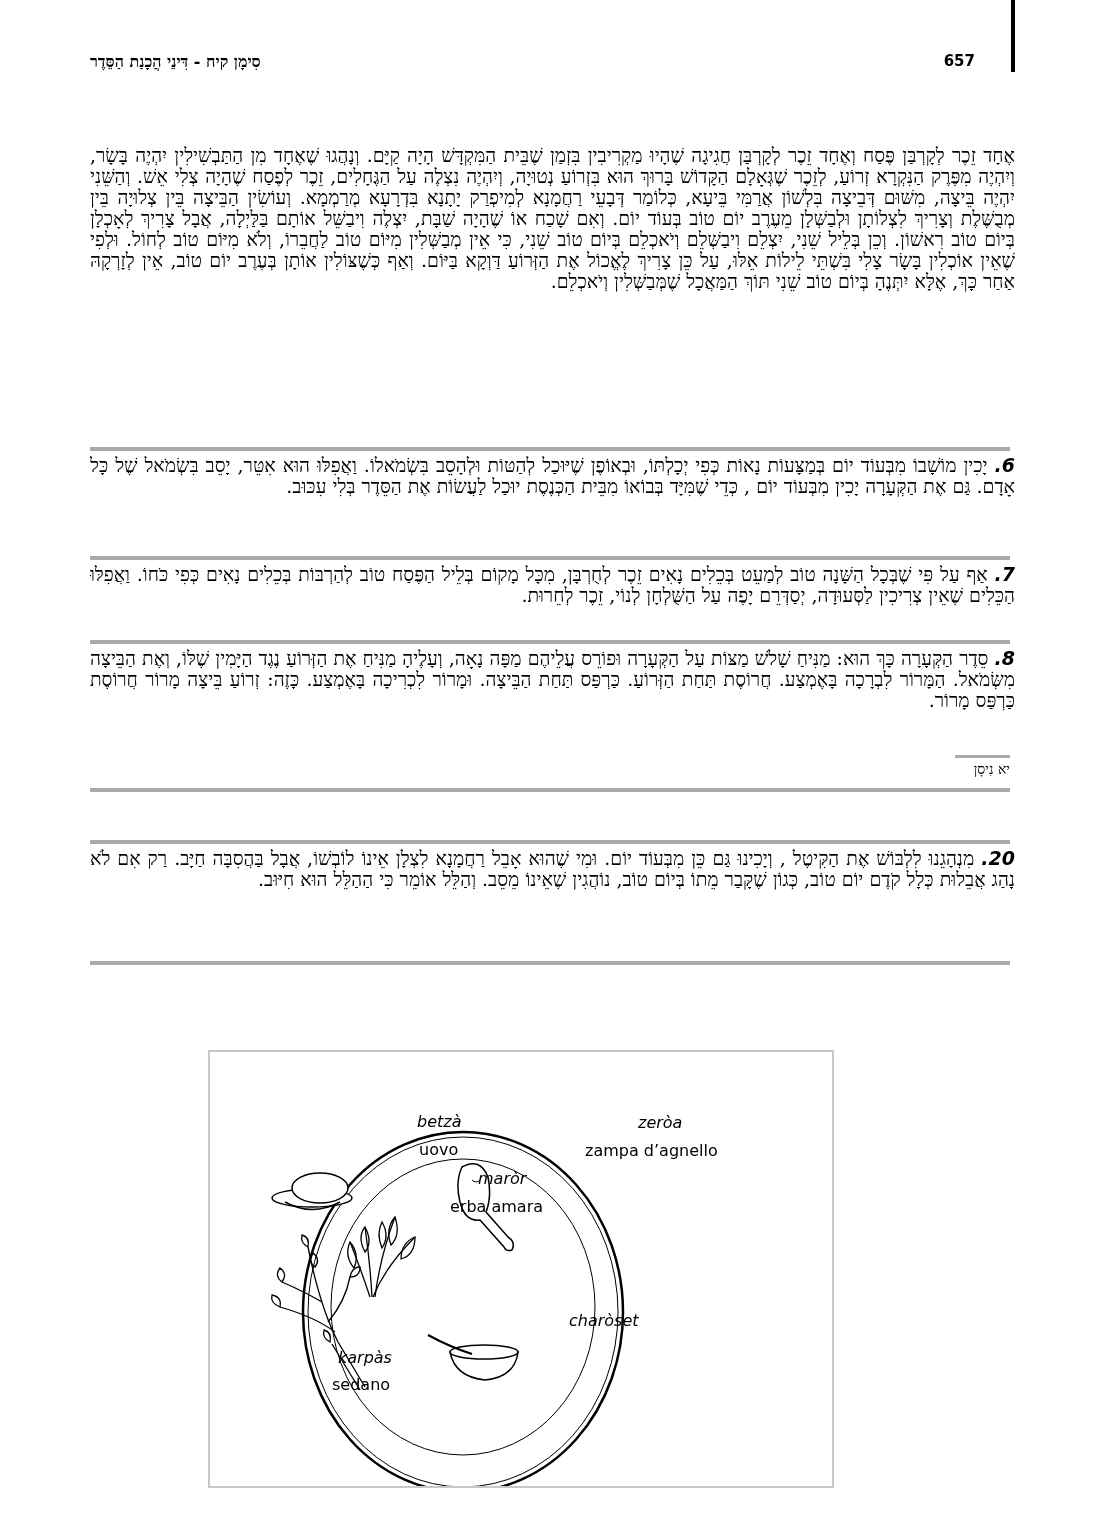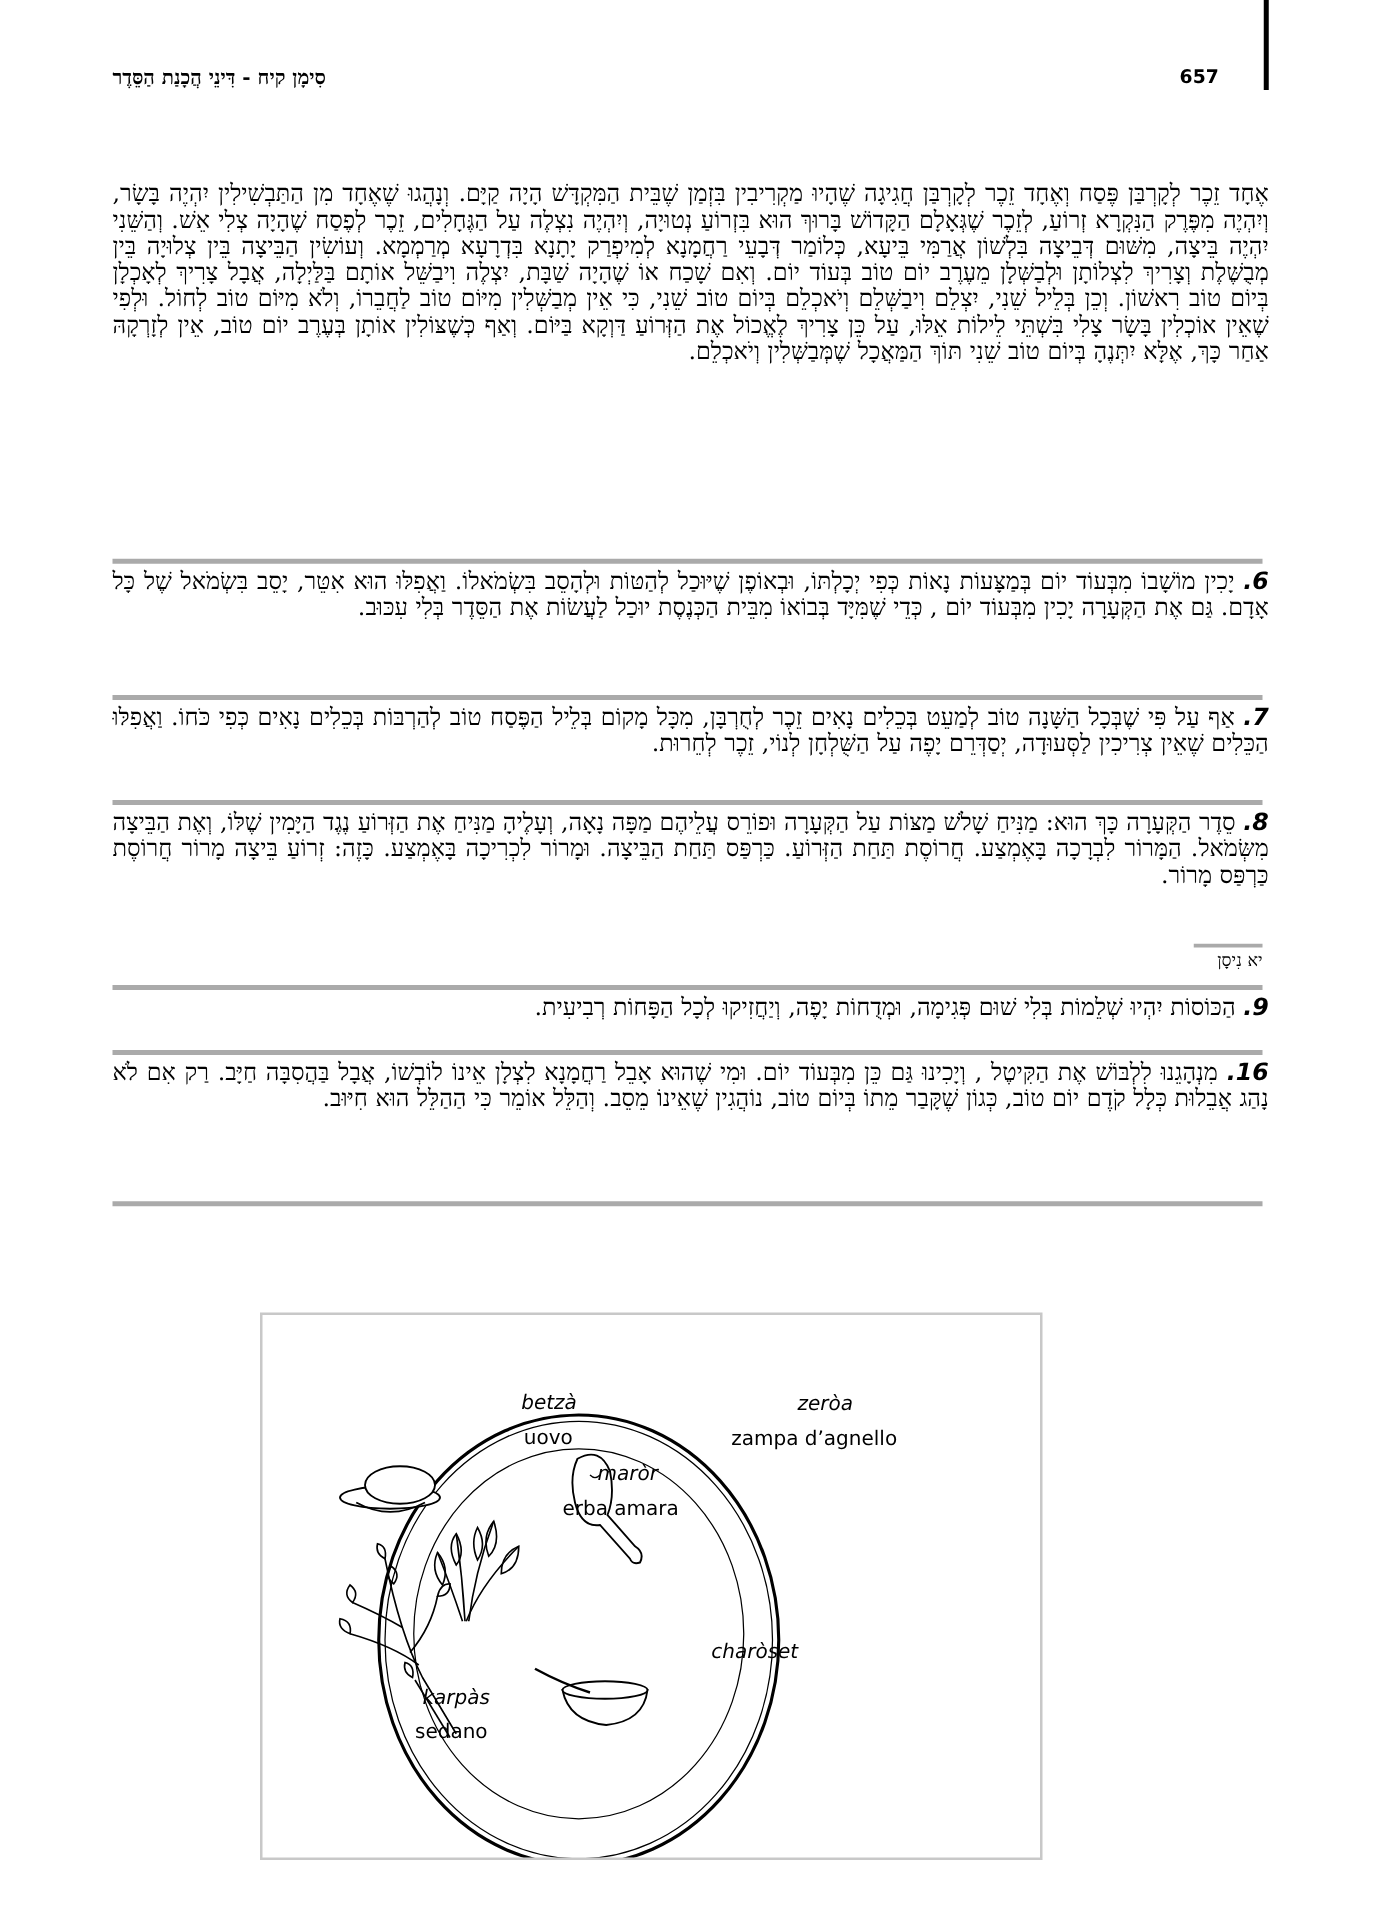--- a/index.html
+++ b/index.html
@@ -56,28 +56,24 @@
   <div class="sep" style="top:640px;"></div>
   <div class="text-block" style="top:648px;">
     <span class="num">8.</span>
     <span>סֵדֶר הַקְּעָרָה כָּךְ הוּא: מַנִּיחַ שָׁלֹשׁ מַצּוֹת עַל הַקְּעָרָה וּפוֹרֵס עֲלֵיהֶם מַפָּה נָאָה, וְעָלֶיהָ מַנִּיחַ אֶת הַזְּרוֹעַ נֶגֶד הַיָּמִין שֶׁלּוֹ, וְאֶת הַבֵּיצָה מִשְּׂמֹאל. הַמָּרוֹר לִבְרָכָה בָּאֶמְצַע. חֲרוֹסֶת תַּחַת הַזְּרוֹעַ. כַּרְפַּס תַּחַת הַבֵּיצָה. וּמָרוֹר לִכְרִיכָה בָּאֶמְצַע. כָּזֶה: זְרוֹעַ בֵּיצָה מָרוֹר חֲרוֹסֶת כַּרְפַּס מָרוֹר.</span>
   </div>
 
   <div class="sep-short" style="top:755px;"></div>
   <div class="date-label">יא נִיסָן</div>
 
   <div class="sep" style="top:788px;"></div>
-  <div class="text-block" style="top:796px;">
-    <span class="num">9.</span>
-    <span>הַכּוֹסוֹת יִהְיוּ שְׁלֵמוֹת בְּלִי שׁוּם פְּגִימָה, וּמְדֻחוֹת יָפֶה, וְיַחֲזִיקוּ לְכָל הַפָּחוֹת רְבִיעִית.</span>
-  </div>
 
   <div class="sep" style="top:840px;"></div>
   <div class="text-block" style="top:848px;">
-    <span class="num">16.</span>
+    <span class="num">20.</span>
     <span>מִנְהָגֵנוּ לִלְבּוֹשׁ אֶת הַקִּיטֶל , וְיָכִינוּ גַּם כֵּן מִבְּעוֹד יוֹם. וּמִי שֶׁהוּא אָבֵל רַחֲמָנָא לִצְלָן אֵינוֹ לוֹבְשׁוֹ, אֲבָל בַּהֲסִבָּה חַיָּב. רַק אִם לֹא נָהַג אֲבֵלוּת כְּלָל קֹדֶם יוֹם טוֹב, כְּגוֹן שֶׁקָּבַר מֵתוֹ בְּיוֹם טוֹב, נוֹהֲגִין שֶׁאֵינוֹ מֵסֵב. וְהַלֵּל אוֹמֵר כִּי הַהַלֵּל הוּא חִיּוּב.</span>
   </div>
 
   <div class="sep" style="top:961px;"></div>
 
   <div class="figure">
     <svg width="610" height="434" viewBox="0 0 610 434">
 
       <ellipse cx="253" cy="260" rx="160" ry="180" fill="none" stroke="#000" stroke-width="2.5"></ellipse>
       <ellipse cx="253" cy="260" rx="155" ry="175" fill="none" stroke="#000" stroke-width="1"></ellipse>

